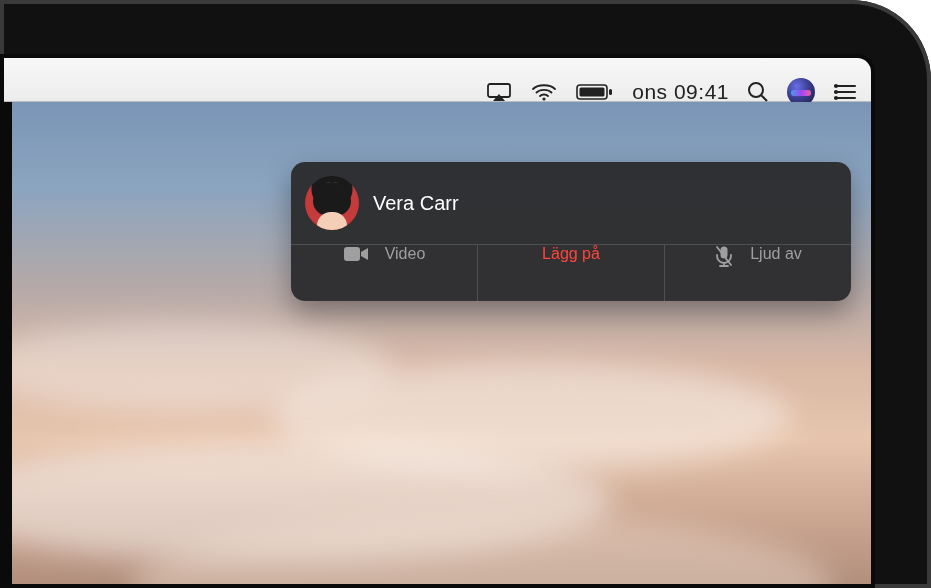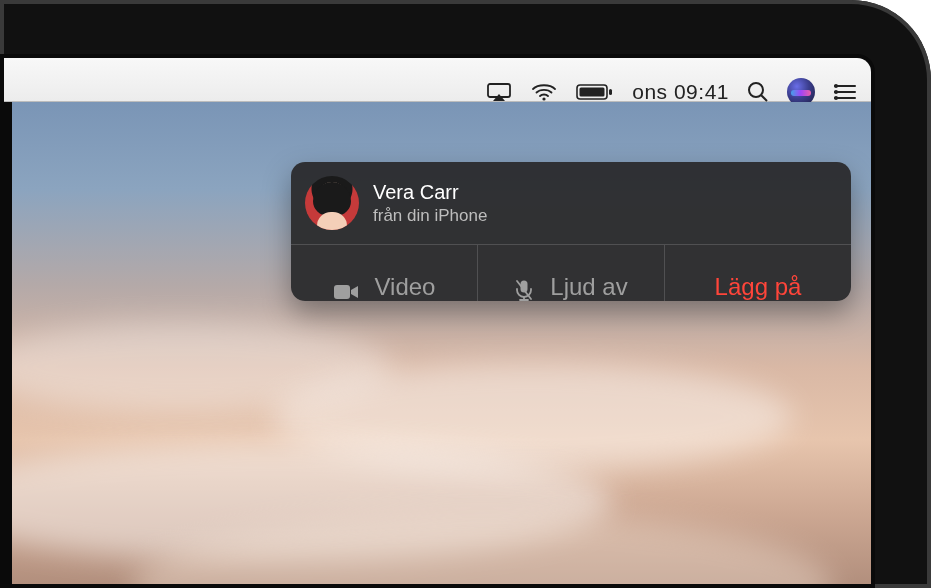--- a/index.html
+++ b/index.html
@@ -162,24 +162,24 @@
     .caller-name { font-size: 20px; font-weight: 500; color: #fff; line-height: 1.2; }
     .call-source { font-size: 17px; color: #bdbdbd; line-height: 1.2; margin-top: 2px; }
     .call-actions {
       display: flex;
       border-top: 1px solid rgba(120,120,120,0.45);
     }
     .action-btn {
       flex: 1;
       height: 56px;
       display: flex;
-      align-items: flex-end;
+      align-items: flex-start;
       justify-content: center;
       gap: 16px;
-      font-size: 24px;
+      font-size: 16px;
       color: #9f9f9f;
       border-right: 1px solid rgba(120,120,120,0.45);
       cursor: pointer;
     }
     .action-btn:last-child { border-right: none; }
     .action-btn.hangup { color: #ff453a; }
     .icon-slot { display: inline-flex; align-items: center; }
   </style>
 </head>
 <body>
@@ -236,48 +236,47 @@
         <div class="cloud c1"></div>
         <div class="cloud c2"></div>
         <div class="cloud c3"></div>
         <div class="cloud c4"></div>
 
         <div class="call-notif">
           <div class="call-top">
             <div class="avatar"></div>
             <div>
               <div class="caller-name">Vera Carr</div>
-              <div class="call-source">från din iPhone</div>
             </div>
           </div>
           <div class="call-actions">
             <div class="action-btn">
               <span class="icon-slot">
                 <svg width="26" height="18" viewBox="0 0 26 18" fill="#9f9f9f">
                   <rect x="1" y="2" width="16" height="14" rx="3"></rect>
                   <path d="M18 7 L25 3 V15 L18 11 Z"></path>
                 </svg>
               </span>
               <span>Video</span>
+            </div>
+            <div class="action-btn hangup">
+              <span>Lägg på</span>
             </div>
             <div class="action-btn">
               <span class="icon-slot">
                 <svg width="20" height="22" viewBox="0 0 20 22" fill="none" stroke="#9f9f9f" stroke-width="1.8" stroke-linecap="round">
                   <rect x="6.5" y="1.5" width="7" height="12" rx="3.5" fill="#9f9f9f" stroke="none"></rect>
                   <path d="M3 10 v1 a7 7 0 0 0 14 0 v-1"></path>
                   <line x1="10" y1="18" x2="10" y2="21"></line>
                   <line x1="6" y1="21" x2="14" y2="21"></line>
                   <line x1="3" y1="2" x2="17" y2="20"></line>
                 </svg>
               </span>
               <span>Ljud av</span>
             </div>
-            <div class="action-btn hangup">
-              <span>Lägg på</span>
-            </div>
           </div>
         </div>
 
       </div>
 
     </div>
   </div>
 </div>
 
 </body></html>

